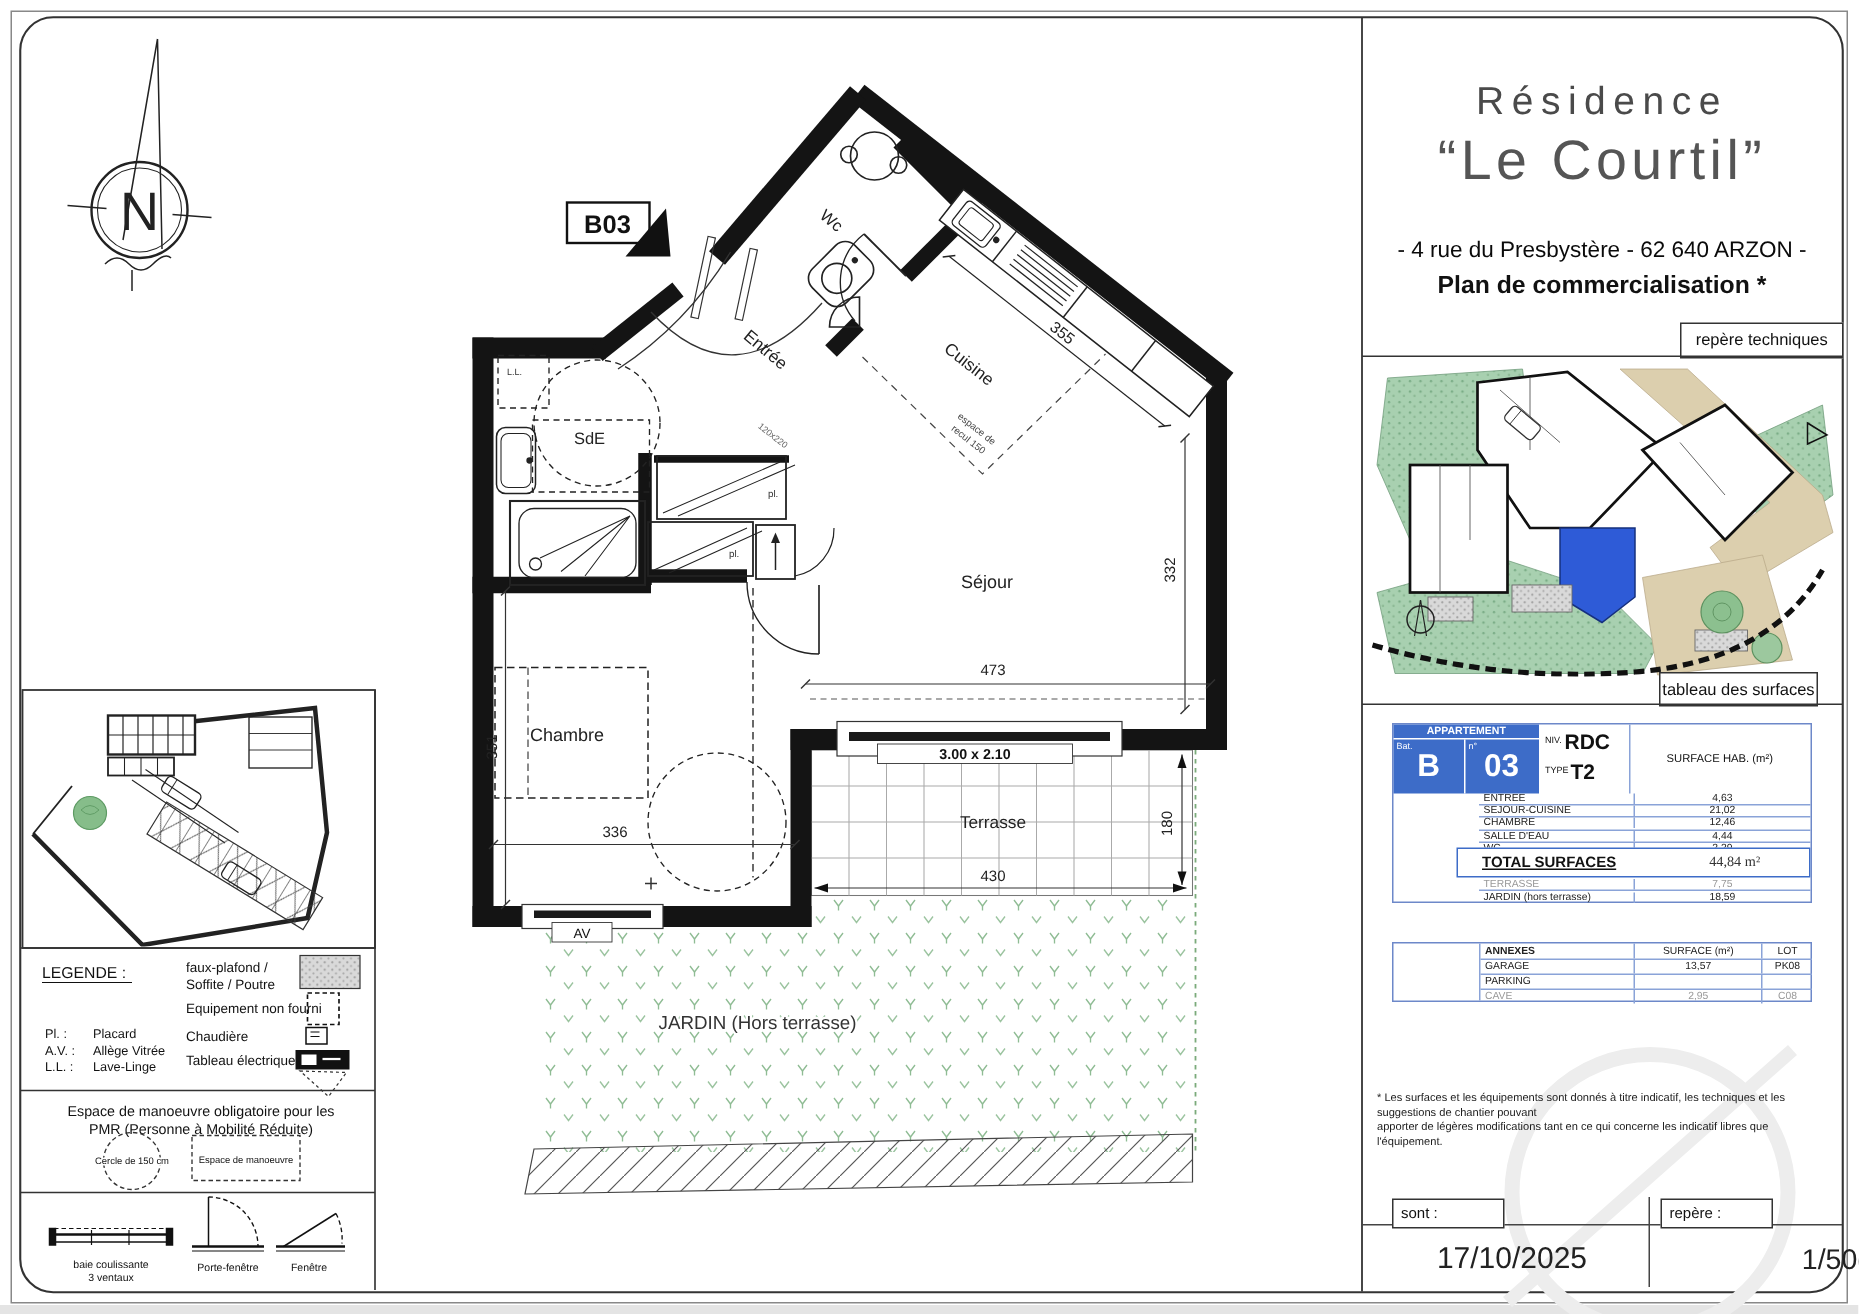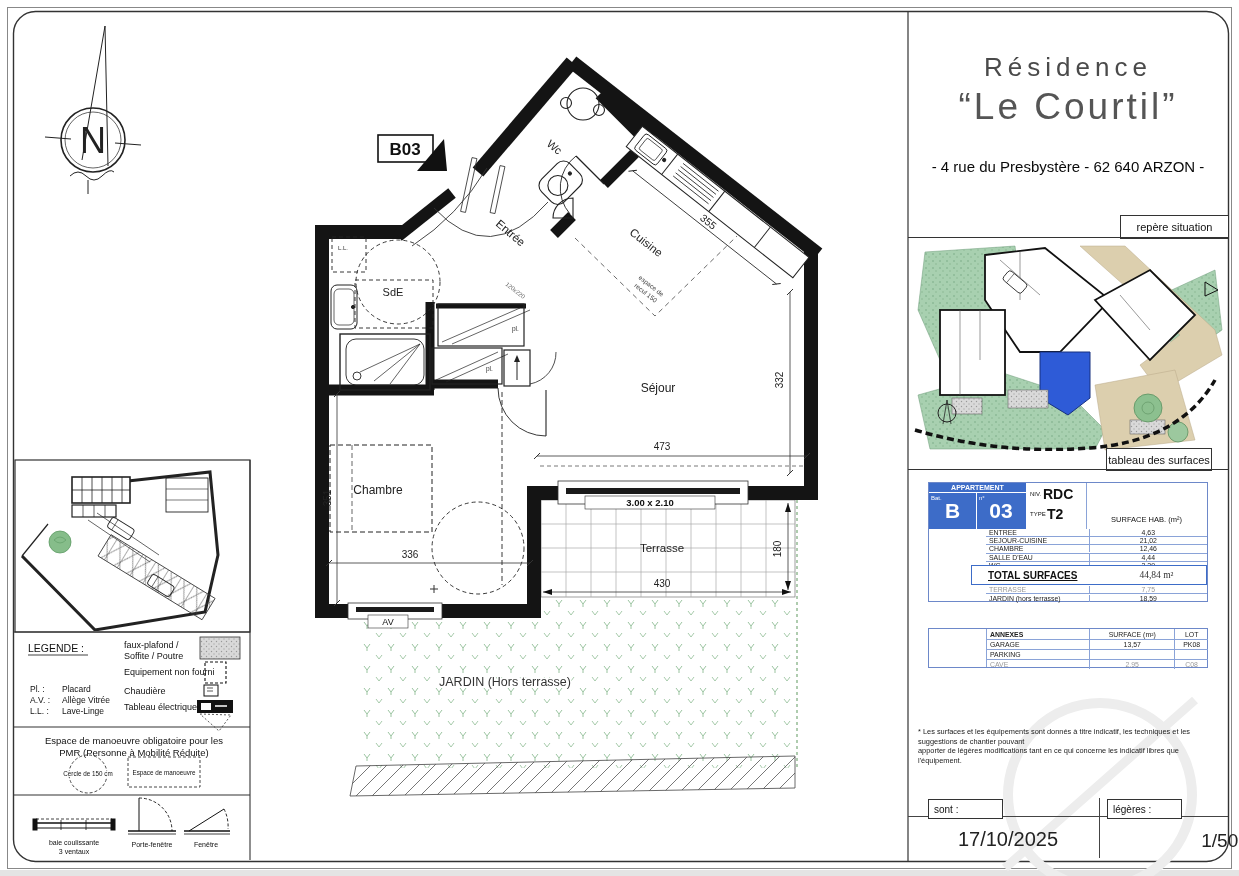--- a/index.html
+++ b/index.html
@@ -408,22 +408,23 @@
     <circle cx="947" cy="413" r="9" fill="none" stroke="#222" stroke-width="1"></circle>
     <path d="M947,400 L943,424 M947,400 L951,424" fill="none" stroke="#222" stroke-width="0.8"></path>
     <polygon points="1205,282 1218,290 1205,296" fill="none" stroke="#111" stroke-width="1"></polygon>
   </g>
 </svg>
 
 <div class="rp">
   <div class="abs courtil" style="left:908px;top:86px;width:320px;">“Le Courtil”</div>
   <div class="abs residence" style="left:908px;top:52px;width:320px;">Résidence</div>
   <div class="abs address" style="left:908px;top:158px;width:320px;">- 4 rue du Presbystère - 62 640 ARZON -</div>
-
-  <div class="abs box-label" style="left:1120px;top:215px;width:107px;height:22px;">repère situation</div>
+  <div class="abs plantype" style="left:908px;top:181px;width:320px;">Plan de commercialisation *</div>
+
+  <div class="abs box-label" style="left:1120px;top:215px;width:107px;height:22px;">repère techniques</div>
   <div class="abs hline" style="left:908px;top:237px;width:320px;"></div>
 
   <div class="abs box-label" style="left:1106px;top:448px;width:104px;height:21px;">tableau des surfaces</div>
   <div class="abs hline" style="left:908px;top:469px;width:320px;"></div>
 
   <div class="abs tblmain" style="left:928px;top:482px;width:278px;height:118px;">
     <div class="abs bluehdr" style="left:0;top:0;width:97px;height:46px;">
       <div class="abs" style="left:0;top:1px;width:97px;text-align:center;font-size:7px;font-weight:bold;border-bottom:0.8px solid #fff;padding-bottom:1px;">APPARTEMENT</div>
       <div class="abs" style="left:2px;top:12px;font-size:6px;">Bat.</div>
       <div class="abs" style="left:50px;top:12px;font-size:6px;">n°</div>
@@ -431,21 +432,21 @@
       <div class="abs" style="left:0;top:16px;width:47px;text-align:center;font-size:21px;font-weight:bold;">B</div>
       <div class="abs" style="left:47px;top:16px;width:50px;text-align:center;font-size:21px;font-weight:bold;">03</div>
     </div>
     <div class="abs" style="left:97px;top:0;width:60px;height:46px;border-right:0.8px solid #8aa3d8;">
       <span class="abs" style="left:4px;top:8px;font-size:6px;">NIV.</span>
       <span class="abs" style="left:17px;top:3px;font-size:14px;font-weight:bold;">RDC</span>
       <span class="abs" style="left:4px;top:28px;font-size:6px;">TYPE</span>
       <span class="abs" style="left:21px;top:23px;font-size:14px;font-weight:bold;">T2</span>
     </div>
     <div class="abs" style="left:157px;top:0;width:121px;height:46px;">
-      <div class="abs" style="left:0;top:32px;width:121px;text-align:center;font-size:7.5px;">SURFACE HAB. (m²)</div>
+      <div class="abs" style="left:0;top:18px;width:121px;text-align:center;font-size:7.5px;">SURFACE HAB. (m²)</div>
     </div>
 
     <div class="abs" style="left:57px;top:46px;width:221px;">
       <div style="display:flex;height:7.2px;align-items:center;" class="cell-line">
         <div class="rowlbl" style="width:100px;padding-left:3px;border-right:0.8px solid #8aa3d8;">ENTREE</div>
         <div class="rowval" style="width:118px;">4,63</div>
       </div>
       <div style="display:flex;height:7.2px;align-items:center;" class="cell-line">
         <div class="rowlbl" style="width:100px;padding-left:3px;border-right:0.8px solid #8aa3d8;">SEJOUR-CUISINE</div>
         <div class="rowval" style="width:118px;">21,02</div>
@@ -507,16 +508,16 @@
   </div>
 
   <div class="abs fnote" style="left:918px;top:727px;width:302px;">
     <div>* Les surfaces et les équipements sont donnés à titre indicatif, les techniques et les suggestions de chantier pouvant</div>
     <div>apporter de légères modifications tant en ce qui concerne les indicatif libres que l'équipement.</div>
   </div>
 
   <div class="abs hline" style="left:908px;top:816px;width:320px;border-color:#444;"></div>
   <div class="abs vline" style="left:1099px;top:798px;height:60px;border-color:#444;"></div>
   <div class="abs box-label" style="left:928px;top:799px;width:68px;height:18px;font-size:10px;justify-content:flex-start;padding-left:5px;">sont :</div>
-  <div class="abs box-label" style="left:1107px;top:799px;width:68px;height:18px;font-size:10px;justify-content:flex-start;padding-left:5px;">légères :</div>
+  <div class="abs box-label" style="left:1107px;top:799px;width:68px;height:18px;font-size:10px;justify-content:flex-start;padding-left:5px;">repère :</div>
   <div class="abs bigval" style="left:928px;top:828px;width:160px;">17/10/2025</div>
   <div class="abs bigval" style="left:1180px;top:830px;width:90px;font-size:19px;">1/50e</div>
 </div>
 
 </body></html>

